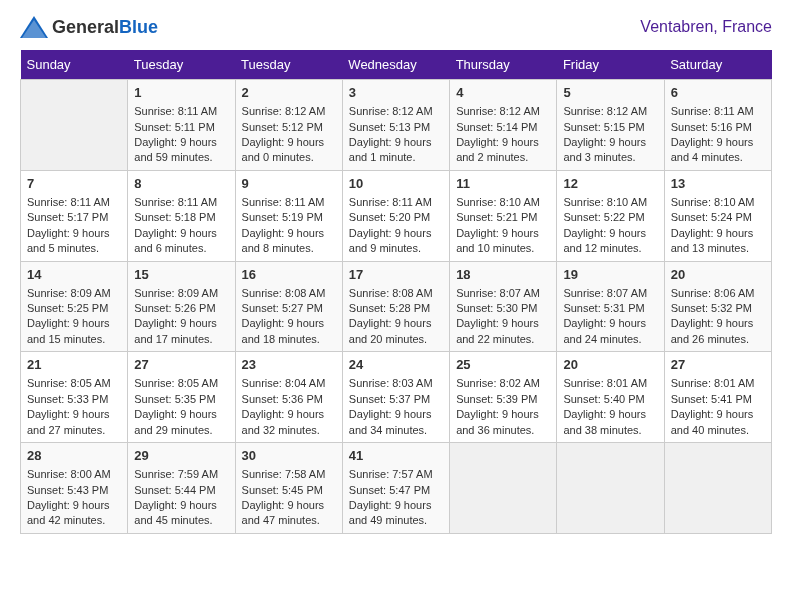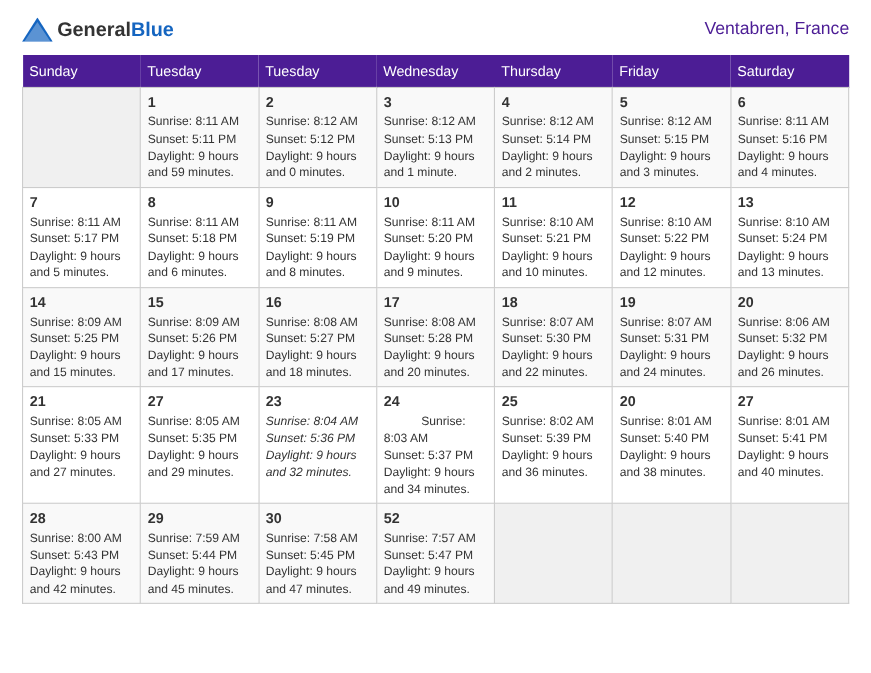--- a/index.html
+++ b/index.html
@@ -180,24 +180,24 @@
 Sunset: 5:32 PM
 Daylight: 9 hours and 26 minutes.</span></td>
       </tr>
       <tr>
         <td><span class="day-number">21</span><span class="day-info" style="white-space: pre-line;">Sunrise: 8:05 AM
 Sunset: 5:33 PM
 Daylight: 9 hours and 27 minutes.</span></td>
         <td><span class="day-number">27</span><span class="day-info" style="white-space: pre-line;">Sunrise: 8:05 AM
 Sunset: 5:35 PM
 Daylight: 9 hours and 29 minutes.</span></td>
-        <td><span class="day-number">23</span><span class="day-info" style="white-space: pre-line; font-style: italic;">Sunrise: 8:04 AM
+        <td><span class="day-number">23</span><span class="day-info" style="white-space: pre-line;">Sunrise: 8:04 AM
 Sunset: 5:36 PM
 Daylight: 9 hours and 32 minutes.</span></td>
-        <td><span class="day-number">24</span><span class="day-info" style="white-space: pre-line; margin-left: 34px;">Sunrise: 8:03 AM
+        <td><span class="day-number">24</span><span class="day-info" style="white-space: pre-line;">Sunrise: 8:03 AM
 Sunset: 5:37 PM
 Daylight: 9 hours and 34 minutes.</span></td>
         <td><span class="day-number">25</span><span class="day-info" style="white-space: pre-line; text-align: center;">Sunrise: 8:02 AM
 Sunset: 5:39 PM
 Daylight: 9 hours and 36 minutes.</span></td>
         <td><span class="day-number">20</span><span class="day-info" style="white-space: pre-line;">Sunrise: 8:01 AM
 Sunset: 5:40 PM
 Daylight: 9 hours and 38 minutes.</span></td>
         <td><span class="day-number">27</span><span class="day-info" style="white-space: pre-line;">Sunrise: 8:01 AM
 Sunset: 5:41 PM
@@ -206,21 +206,21 @@
       <tr>
         <td><span class="day-number">28</span><span class="day-info" style="white-space: pre-line;">Sunrise: 8:00 AM
 Sunset: 5:43 PM
 Daylight: 9 hours and 42 minutes.</span></td>
         <td><span class="day-number">29</span><span class="day-info" style="white-space: pre-line;">Sunrise: 7:59 AM
 Sunset: 5:44 PM
 Daylight: 9 hours and 45 minutes.</span></td>
         <td><span class="day-number">30</span><span class="day-info" style="white-space: pre-line;">Sunrise: 7:58 AM
 Sunset: 5:45 PM
 Daylight: 9 hours and 47 minutes.</span></td>
-        <td><span class="day-number">52</span><span class="day-info" style="white-space: pre-line;">Sunrise: 7:57 AM
+        <td><span class="day-number">41</span><span class="day-info" style="white-space: pre-line;">Sunrise: 7:57 AM
 Sunset: 5:47 PM
 Daylight: 9 hours and 49 minutes.</span></td>
         <td class="empty-cell"></td>
         <td class="empty-cell"></td>
         <td class="empty-cell"></td>
       </tr>
     </tbody>
 </table>
 
 </body></html>

